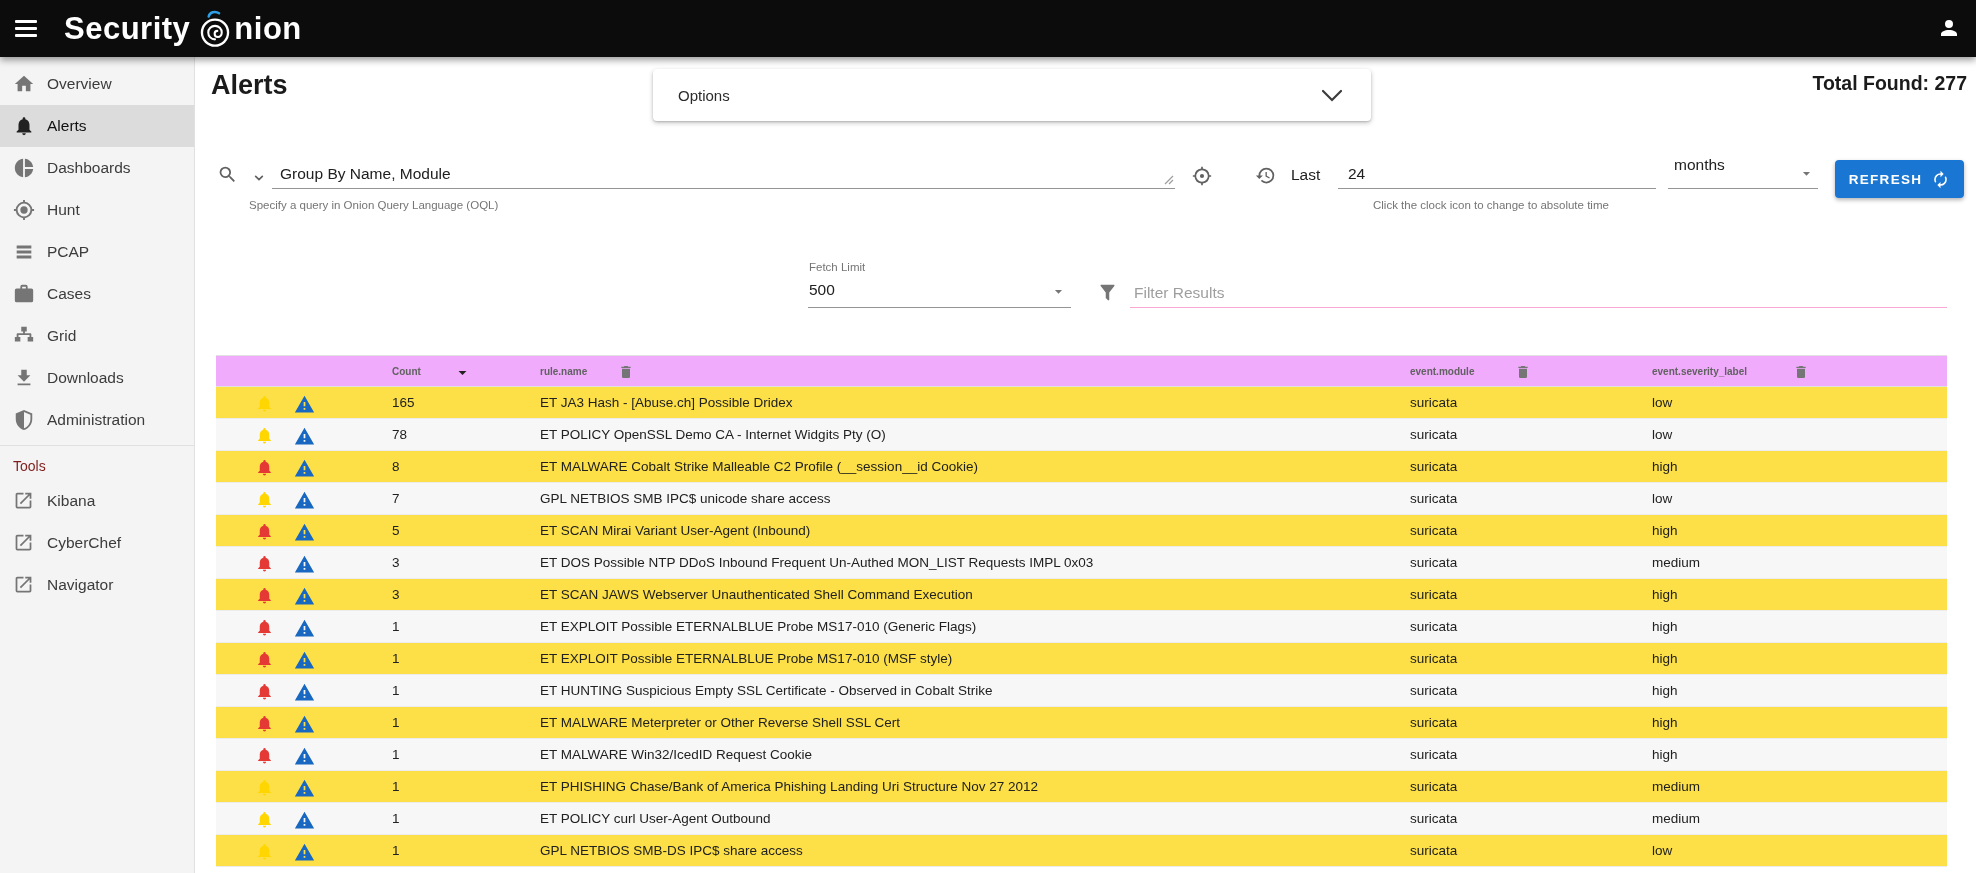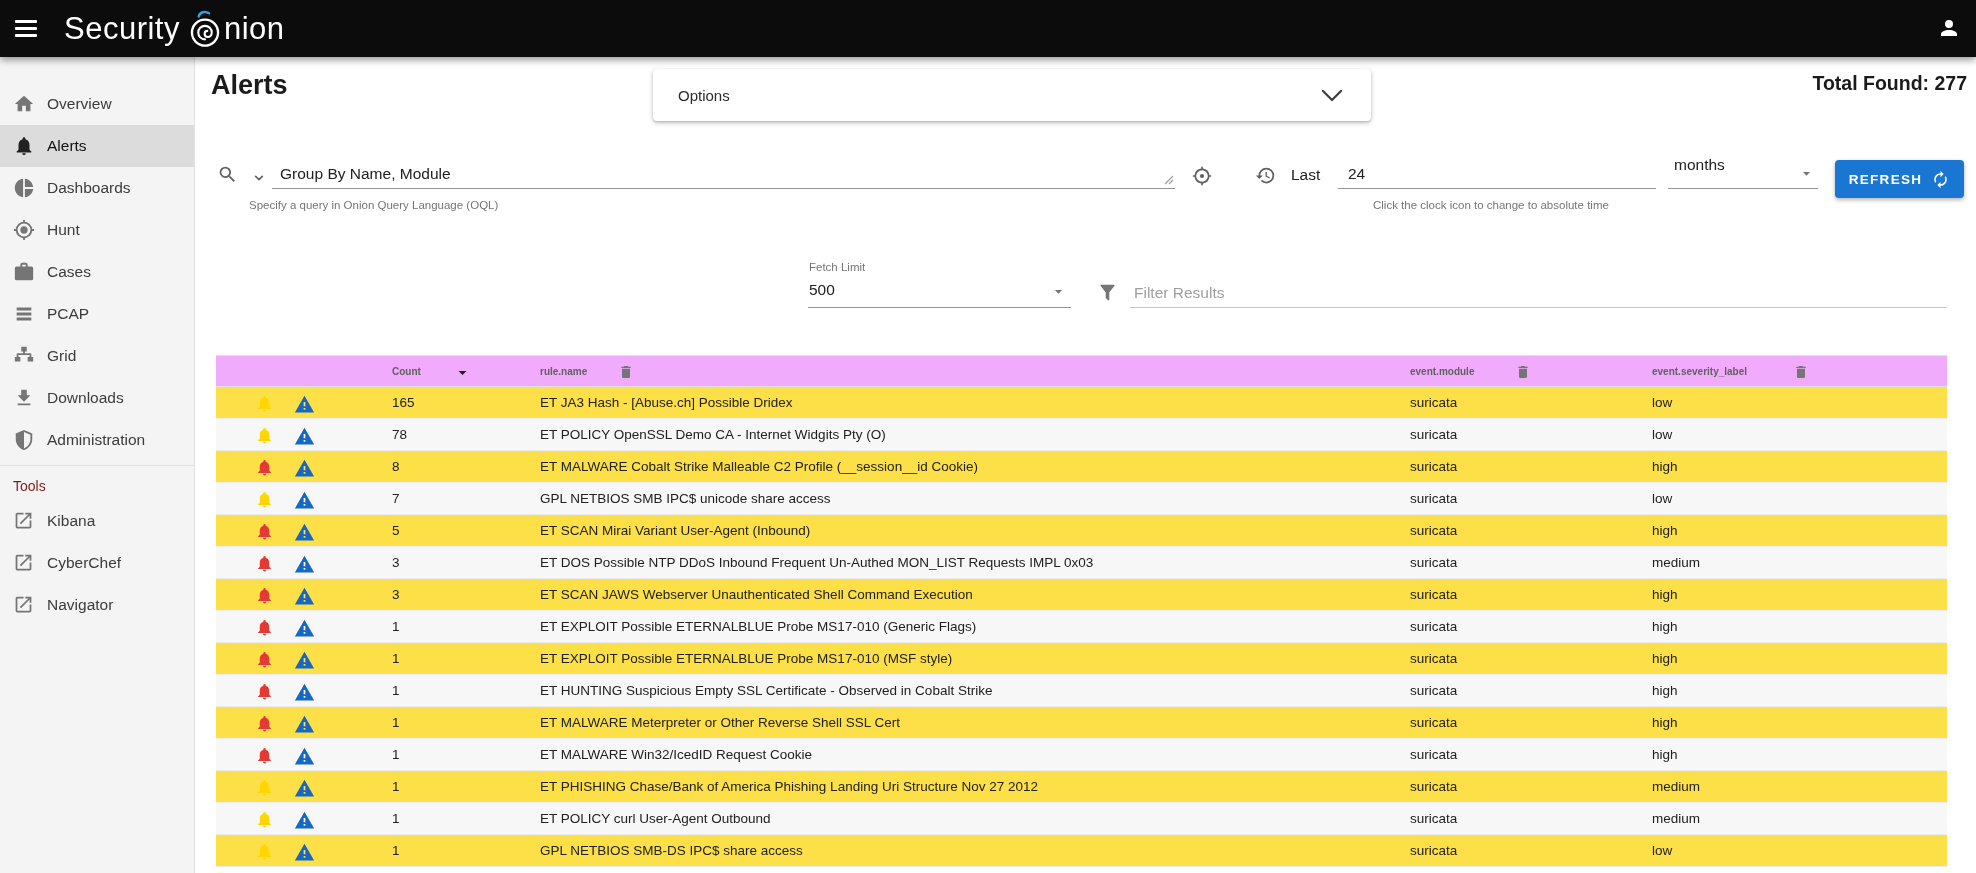--- a/index.html
+++ b/index.html
@@ -7,27 +7,27 @@
               font-family:"Liberation Sans", sans-serif; color:#212121; }
   .page { position:relative; width:1976px; height:873px; background:#fff; overflow:hidden; }
 
   
   .topbar { position:absolute; left:0; top:0; width:1976px; height:57px; background:#0c0c0c;
             z-index:30; box-shadow:0 3px 7px rgba(0,0,0,.4); }
   .hamburger { position:absolute; left:15px; top:14px; width:30px; height:28px; cursor:pointer;
                display:flex; flex-direction:column; justify-content:center; gap:4px; }
   .hamburger span { display:block; width:22px; height:3px; background:#fff; border-radius:1px; }
   .brand { position:absolute; left:64px; top:7px; height:44px; display:flex; align-items:center;
-           color:#fff; font-size:31px; font-weight:400; letter-spacing:.5px; }
+           color:#fff; font-size:31px; font-weight:700; letter-spacing:.5px; }
   .brand svg { margin:0 1px 0 7px; }
   .user-btn { position:absolute; right:15px; top:16px; width:24px; height:24px; color:#fff; cursor:pointer; }
 
   
   .sidebar { position:absolute; left:0; top:57px; width:195px; height:816px; background:#f4f4f4;
-             border-right:1px solid #e0e0e0; padding-top:26px; }
+             border-right:1px solid #e0e0e0; padding-top:6px; }
   .nav-item { position:relative; height:42px; display:flex; align-items:center; cursor:pointer; }
   .nav-item .ic { position:absolute; left:13px; width:22px; height:22px; color:#757575; }
   .nav-item .lbl { position:absolute; left:47px; font-size:15.5px; color:#3c3c3c; }
   .nav-item.active { background:#dcdcdc; }
   .nav-item.active .ic { color:#212121; }
   .nav-item.active .lbl { color:#111; }
   .side-divider { border:none; border-top:1px solid #e0e0e0; margin:4px 0 0 0; }
   .tools-header { padding:12px 0 6px 13px; font-size:14px; color:#7f1d1d; height:34px; }
 
   
@@ -156,32 +156,32 @@
       <span class="ic">
           <svg viewBox="0 0 24 24" width="22" height="22" fill="currentColor">
             <path d="M12 8a4 4 0 0 1 4 4 4 4 0 0 1-4 4 4 4 0 0 1-4-4 4 4 0 0 1 4-4m-8.95 5H1v-2h2.05A8.99 8.99 0 0 1 11 3.05V1h2v2.05A8.99 8.99 0 0 1 20.95 11H23v2h-2.05A8.99 8.99 0 0 1 13 20.95V23h-2v-2.05A8.99 8.99 0 0 1 3.05 13M12 5a7 7 0 0 0-7 7 7 7 0 0 0 7 7 7 7 0 0 0 7-7 7 7 0 0 0-7-7z"></path>
           </svg>
         </span>
       <span class="lbl">Hunt</span>
     </div>
     <div class="nav-item">
       <span class="ic">
           <svg viewBox="0 0 24 24" width="22" height="22" fill="currentColor">
+            <path d="M4 5h16v3.2H4zM4 10.4h16v3.2H4zM4 15.8h16V19H4z"></path>
+          </svg>
+        </span>
+      <span class="lbl">PCAP</span>
+    </div>
+    <div class="nav-item">
+      <span class="ic">
+          <svg viewBox="0 0 24 24" width="22" height="22" fill="currentColor">
             <path d="M10 2h4a2 2 0 0 1 2 2v2h4a2 2 0 0 1 2 2v11a2 2 0 0 1-2 2H4a2 2 0 0 1-2-2V8a2 2 0 0 1 2-2h4V4a2 2 0 0 1 2-2m4 4V4h-4v2h4z"></path>
           </svg>
         </span>
       <span class="lbl">Cases</span>
-    </div>
-    <div class="nav-item">
-      <span class="ic">
-          <svg viewBox="0 0 24 24" width="22" height="22" fill="currentColor">
-            <path d="M4 5h16v3.2H4zM4 10.4h16v3.2H4zM4 15.8h16V19H4z"></path>
-          </svg>
-        </span>
-      <span class="lbl">PCAP</span>
     </div>
     <div class="nav-item">
       <span class="ic">
           <svg viewBox="0 0 24 24" width="22" height="22" fill="currentColor">
             <path d="M9 2h6v5h-2v2h6a1 1 0 0 1 1 1v3h2v5h-6v-5h2v-2H6v2h2v5H2v-5h2v-3a1 1 0 0 1 1-1h6V7H9V2z"></path>
           </svg>
         </span>
       <span class="lbl">Grid</span>
     </div>
     <div class="nav-item">

